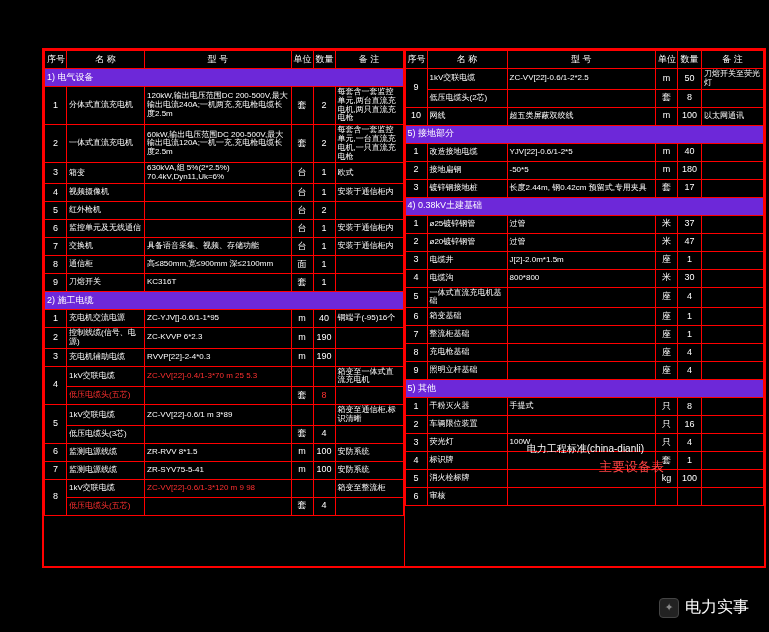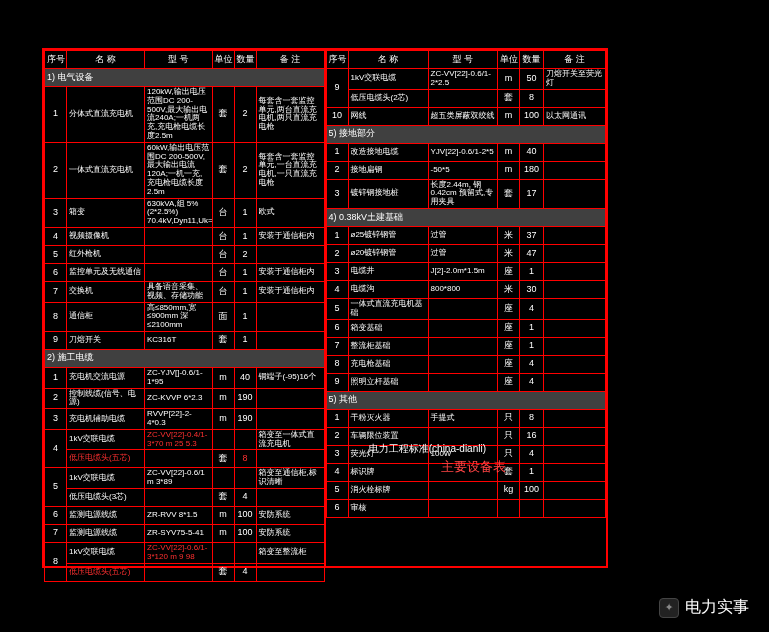--- a/index.html
+++ b/index.html
@@ -9,21 +9,21 @@
     font-size: 10px;
     color: #fff;
     width: 769px;
     height: 632px;
     position: relative;
     overflow: hidden;
   }
   .frame {
     position: absolute;
     left: 42px; top: 48px;
-    width: 566px; height: 520px;
+    width: 724px; height: 520px;
     border: 2px solid #ff0000;
     display: flex;
   }
   .col { flex: 1; border-right: 1px solid #ff0000; }
   .col:last-child { border-right: none; }
   table {
     width: 100%;
     border-collapse: collapse;
     table-layout: fixed;
   }
@@ -35,21 +35,21 @@
     vertical-align: middle;
     overflow: hidden;
     white-space: nowrap;
     text-overflow: clip;
     font-size: 9px;
     line-height: 1.1;
   }
   td.wrap { white-space: normal; font-size: 8px; }
   td.hdr { text-align: center; }
   td.num { text-align: center; width: 22px; }
-  td.sec { background: #404040; }
+  td.sec { background: #6d28d9; }
   td.red { color: #ff3030; }
   .footer {
     position: absolute;
     right: 100px; bottom: 90px;
     color: #ff4444;
     font-size: 13px;
   }
   .footer2 {
     position: absolute;
     right: 120px; bottom: 110px;

